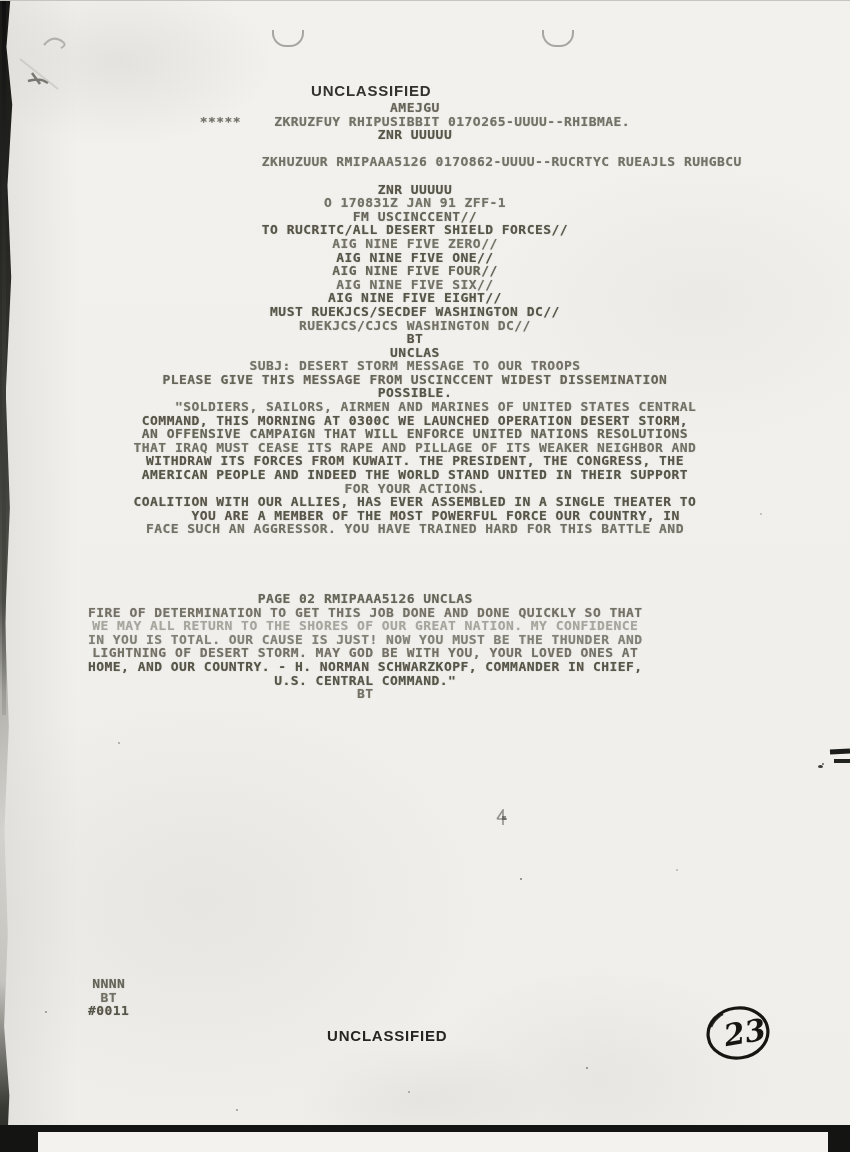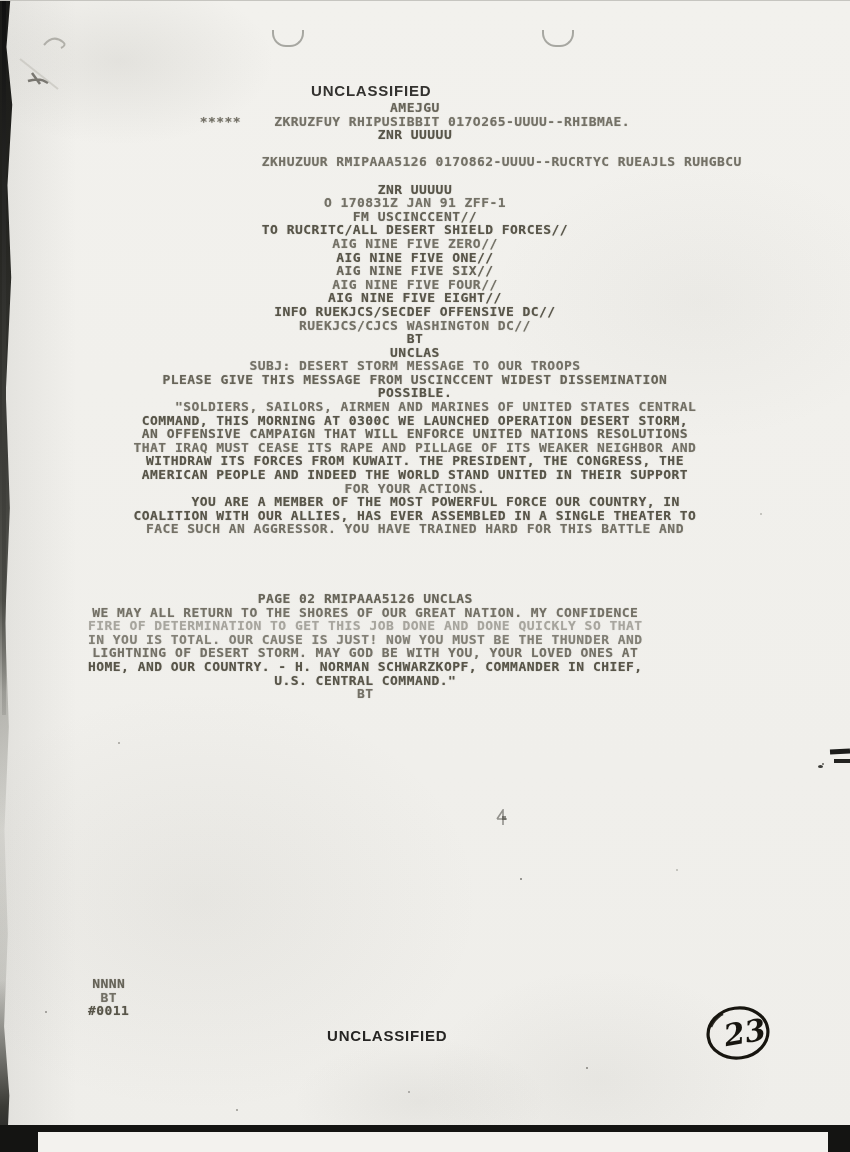--- a/index.html
+++ b/index.html
@@ -79,46 +79,46 @@
       <div class="line">ZNR UUUUU</div>
       <div class="line">&nbsp;</div>
       <div class="line">                     ZKHUZUUR RMIPAAA5126 017O862-UUUU--RUCRTYC RUEAJLS RUHGBCU</div>
       <div class="line">&nbsp;</div>
       <div class="line">ZNR UUUUU</div>
       <div class="line">O 170831Z JAN 91 ZFF-1</div>
       <div class="line">FM USCINCCENT//</div>
       <div class="line">TO RUCRITC/ALL DESERT SHIELD FORCES//</div>
       <div class="line">AIG NINE FIVE ZERO//</div>
       <div class="line">AIG NINE FIVE ONE//</div>
+      <div class="line">AIG NINE FIVE FOUR//</div>
       <div class="line">AIG NINE FIVE SIX//</div>
-      <div class="line">AIG NINE FIVE FOUR//</div>
       <div class="line">AIG NINE FIVE EIGHT//</div>
-      <div class="line">INFO RUEKJCS/SECDEF OFFENSIVE DC//</div>
+      <div class="line">MUST RUEKJCS/SECDEF WASHINGTON DC//</div>
       <div class="line">RUEKJCS/CJCS WASHINGTON DC//</div>
       <div class="line">BT</div>
       <div class="line">UNCLAS</div>
       <div class="line">SUBJ: DESERT STORM MESSAGE TO OUR TROOPS</div>
       <div class="line">PLEASE GIVE THIS MESSAGE FROM USCINCCENT WIDEST DISSEMINATION</div>
       <div class="line">POSSIBLE.</div>
       <div class="line">     "SOLDIERS, SAILORS, AIRMEN AND MARINES OF UNITED STATES CENTRAL</div>
       <div class="line">COMMAND, THIS MORNING AT 0300C WE LAUNCHED OPERATION DESERT STORM,</div>
       <div class="line">AN OFFENSIVE CAMPAIGN THAT WILL ENFORCE UNITED NATIONS RESOLUTIONS</div>
       <div class="line">THAT IRAQ MUST CEASE ITS RAPE AND PILLAGE OF ITS WEAKER NEIGHBOR AND</div>
       <div class="line">WITHDRAW ITS FORCES FROM KUWAIT. THE PRESIDENT, THE CONGRESS, THE</div>
       <div class="line">AMERICAN PEOPLE AND INDEED THE WORLD STAND UNITED IN THEIR SUPPORT</div>
       <div class="line">FOR YOUR ACTIONS.</div>
+      <div class="line">COALITION WITH OUR ALLIES, HAS EVER ASSEMBLED IN A SINGLE THEATER TO</div>
       <div class="line">     YOU ARE A MEMBER OF THE MOST POWERFUL FORCE OUR COUNTRY, IN</div>
-      <div class="line">COALITION WITH OUR ALLIES, HAS EVER ASSEMBLED IN A SINGLE THEATER TO</div>
       <div class="line">FACE SUCH AN AGGRESSOR. YOU HAVE TRAINED HARD FOR THIS BATTLE AND</div>
     </div>
 
   <div class="msg-block block-b">
       <div class="line">PAGE 02 RMIPAAA5126 UNCLAS</div>
+      <div class="line">FIRE OF DETERMINATION TO GET THIS JOB DONE AND DONE QUICKLY SO THAT</div>
       <div class="line">WE MAY ALL RETURN TO THE SHORES OF OUR GREAT NATION. MY CONFIDENCE</div>
-      <div class="line">FIRE OF DETERMINATION TO GET THIS JOB DONE AND DONE QUICKLY SO THAT</div>
       <div class="line">IN YOU IS TOTAL. OUR CAUSE IS JUST! NOW YOU MUST BE THE THUNDER AND</div>
       <div class="line">LIGHTNING OF DESERT STORM. MAY GOD BE WITH YOU, YOUR LOVED ONES AT</div>
       <div class="line">HOME, AND OUR COUNTRY. - H. NORMAN SCHWARZKOPF, COMMANDER IN CHIEF,</div>
       <div class="line">U.S. CENTRAL COMMAND."</div>
       <div class="line">BT</div>
     </div>
 
   <div class="msg-block block-c">
       <div class="line">NNNN</div>
       <div class="line">BT</div>

